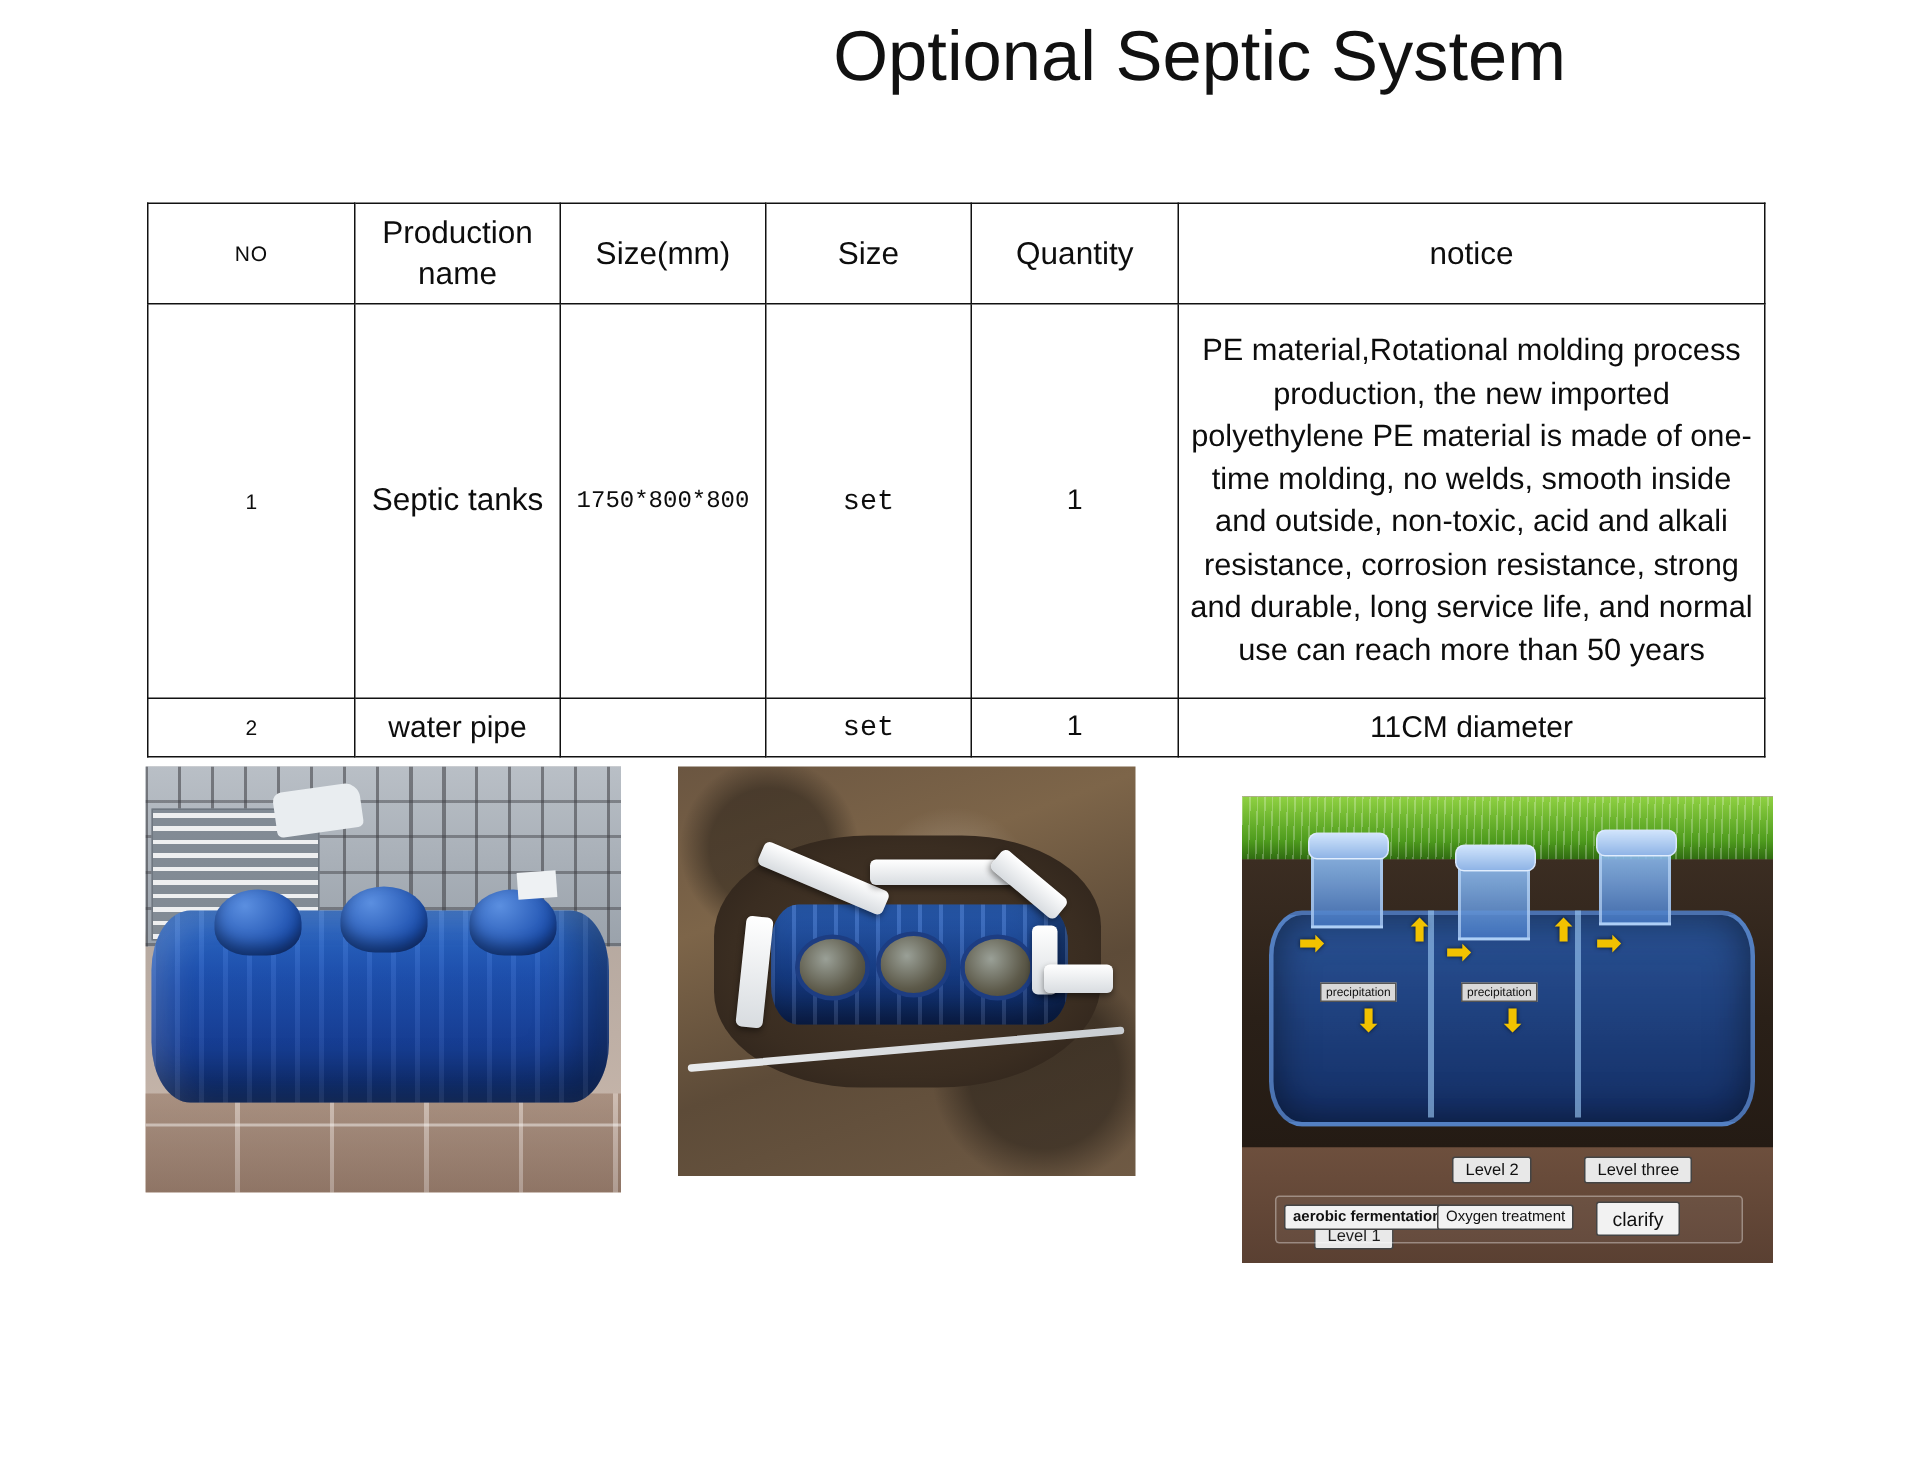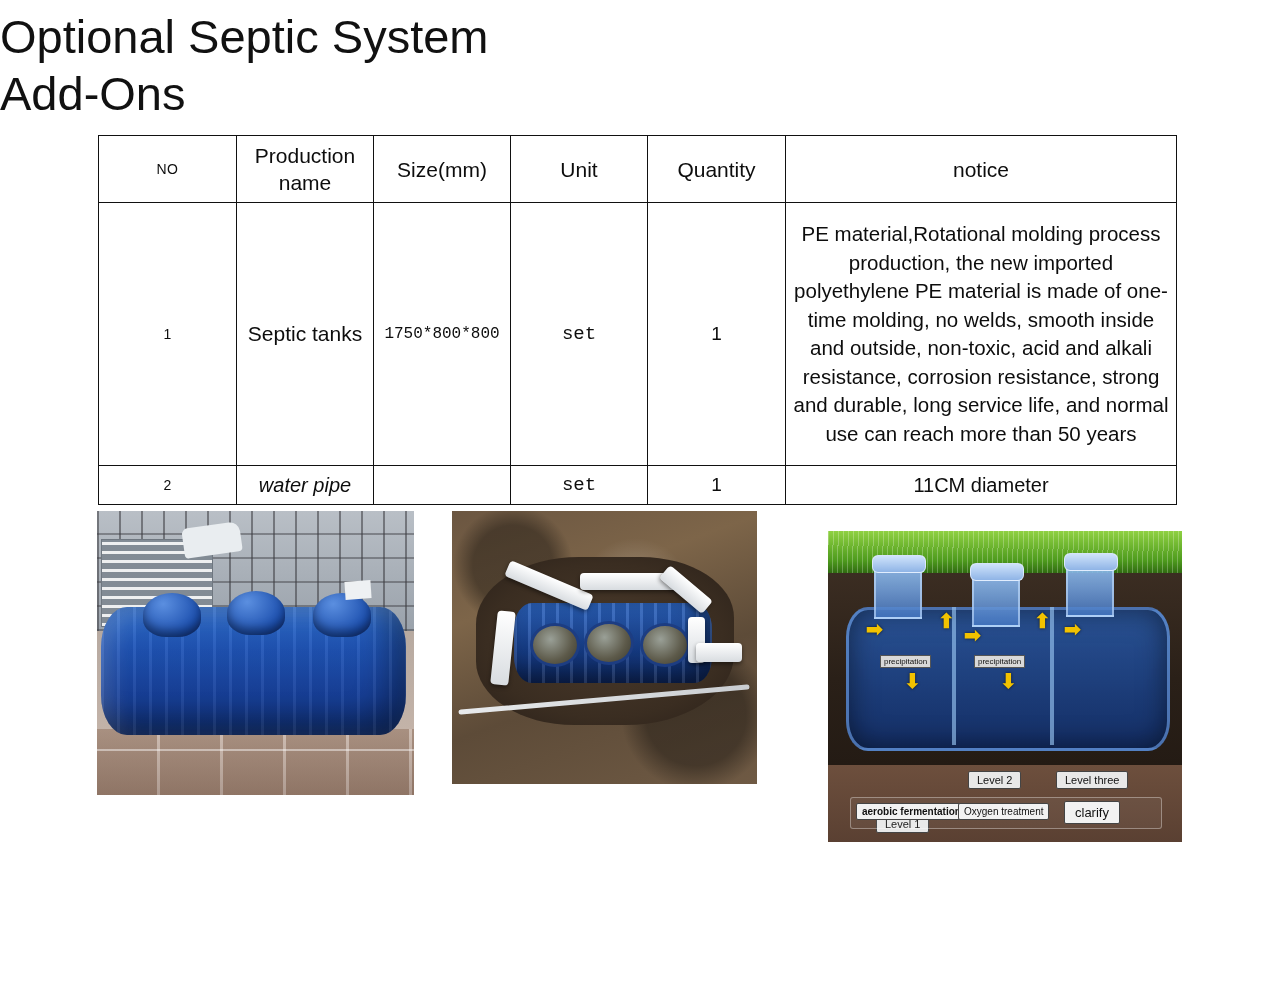--- a/index.html
+++ b/index.html
@@ -15,21 +15,21 @@
     color: #0d0d0d;
     overflow: hidden;
   }
 
   
   .title-block {
     position: absolute;
     top: 8px;
     left: 0;
     width: 1044px;
-    text-align: left;
+    text-align: right;
   }
   .title-line {
     font-size: 47px;
     line-height: 57px;
     font-weight: normal;
     letter-spacing: 0px;
     color: #111111;
   }
 
   
@@ -82,21 +82,21 @@
   }
   .cell-qty {
     font-size: 19px;
   }
   .cell-notice {
     font-size: 20.5px;
     line-height: 28.5px;
     padding: 4px 6px;
   }
   .row-second td { height: 34px; }
-  .row-second .cell-name { font-size: 20px; font-style: italic; }
+  .row-second .cell-name { font-size: 20px; }
   .row-second .cell-unit { font-size: 19px; }
   .row-second .cell-qty  { font-size: 19px; }
   .row-second .cell-notice { font-size: 20px; }
 
   
   .photo {
     position: absolute;
     overflow: hidden;
   }
 
@@ -310,38 +310,37 @@
     border:1px solid rgba(255,255,255,.35);
     border-radius:3px;
     background: rgba(255,255,255,.05);
   }
 </style>
 </head>
 <body>
 
 <div class="title-block">
   <div class="title-line">Optional Septic System</div>
-  <div class="title-line">Add-Ons</div>
 </div>
 
 <table class="spec-table">
   <colgroup>
     <col class="col-no">
       <col class="col-name">
       <col class="col-size">
     <col class="col-unit">
       <col class="col-qty">
       <col class="col-notice">
   </colgroup>
   <thead>
     <tr>
       <th class="hdr-cell small">NO</th>
       <th class="hdr-cell">Production name</th>
       <th class="hdr-cell">Size(mm)</th>
-      <th class="hdr-cell">Unit</th>
+      <th class="hdr-cell">Size</th>
       <th class="hdr-cell">Quantity</th>
       <th class="hdr-cell">notice</th>
     </tr>
   </thead>
   <tbody>
     <tr class="row-main">
       <td class="cell-no">1</td>
       <td class="cell-name">Septic tanks</td>
       <td class="cell-size">1750*800*800</td>
       <td class="cell-unit">set</td>

